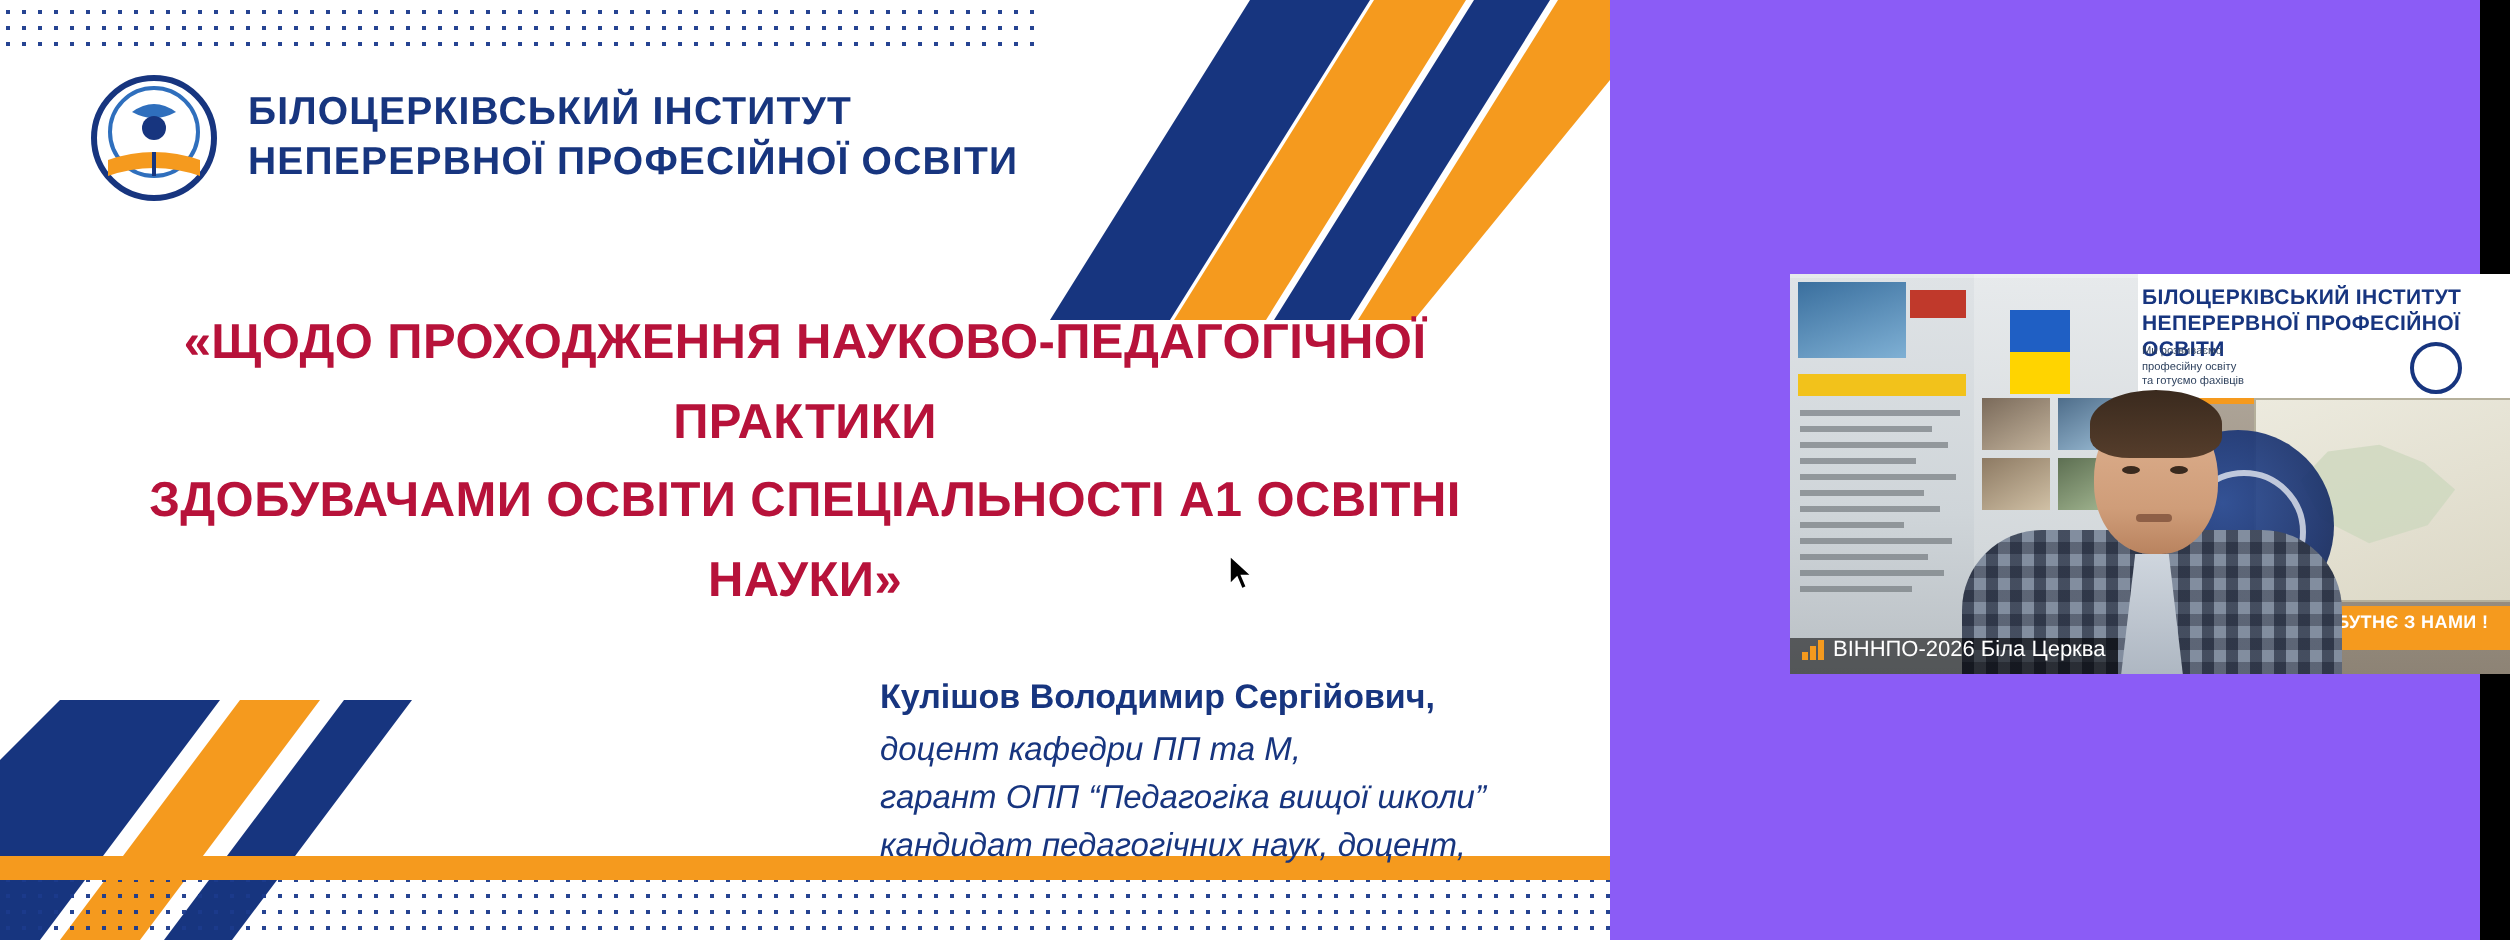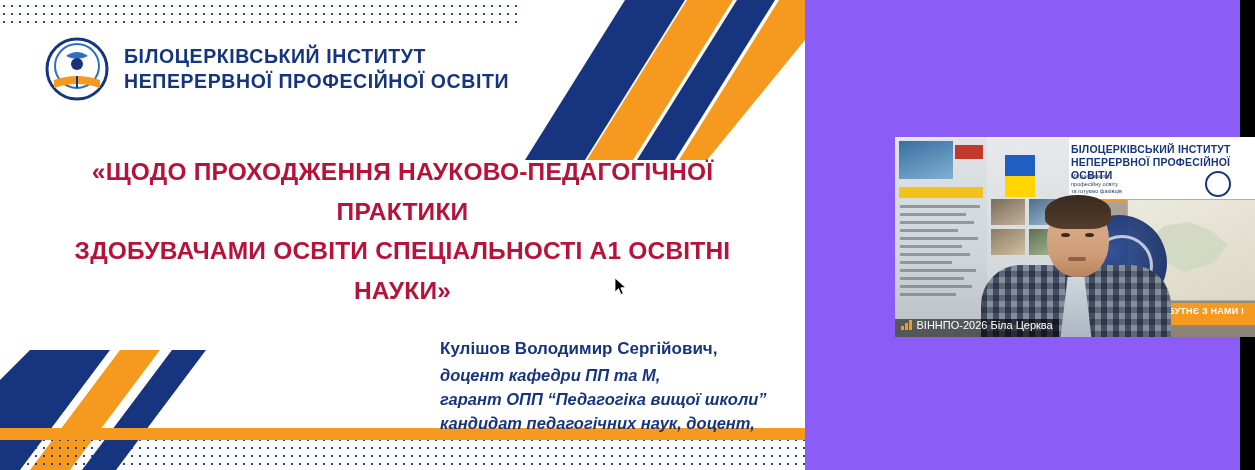--- a/index.html
+++ b/index.html
@@ -133,21 +133,21 @@
   }
   .author .name {
     font-weight: bold;
     font-size: 17px;
     line-height: 1.5;
     margin-bottom: 1px;
   }
   .author .line {
     font-size: 16.5px;
     font-style: italic;
-    font-weight: bold;
+    font-weight: normal;
     line-height: 1.46;
   }
 
   
   .cursor {
     position: absolute;
     left: 615px;
     top: 278px;
     width: 12px;
     height: 18px;

